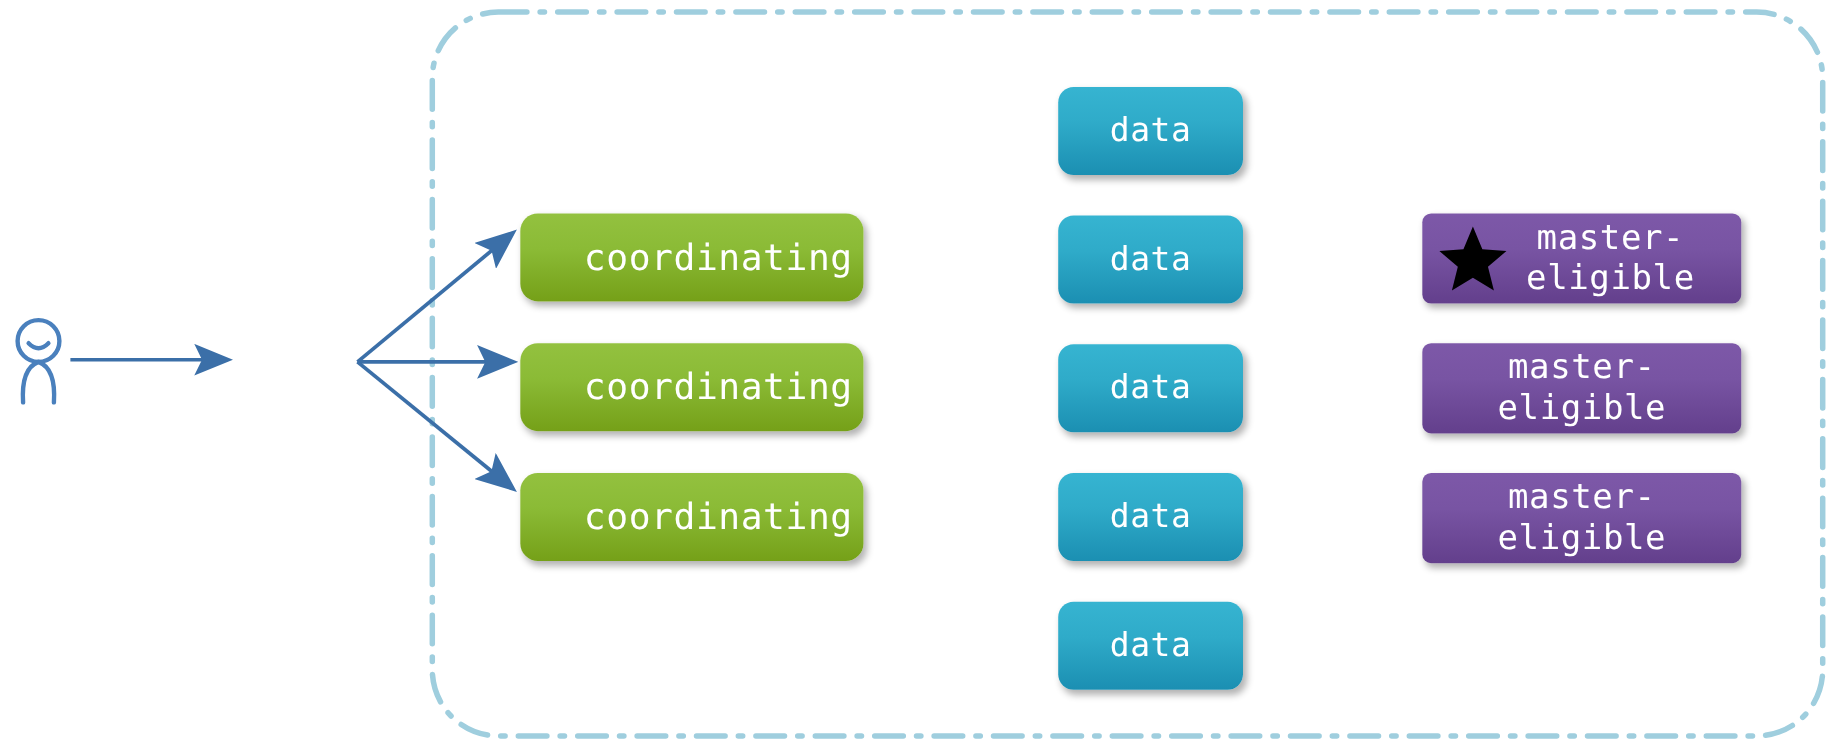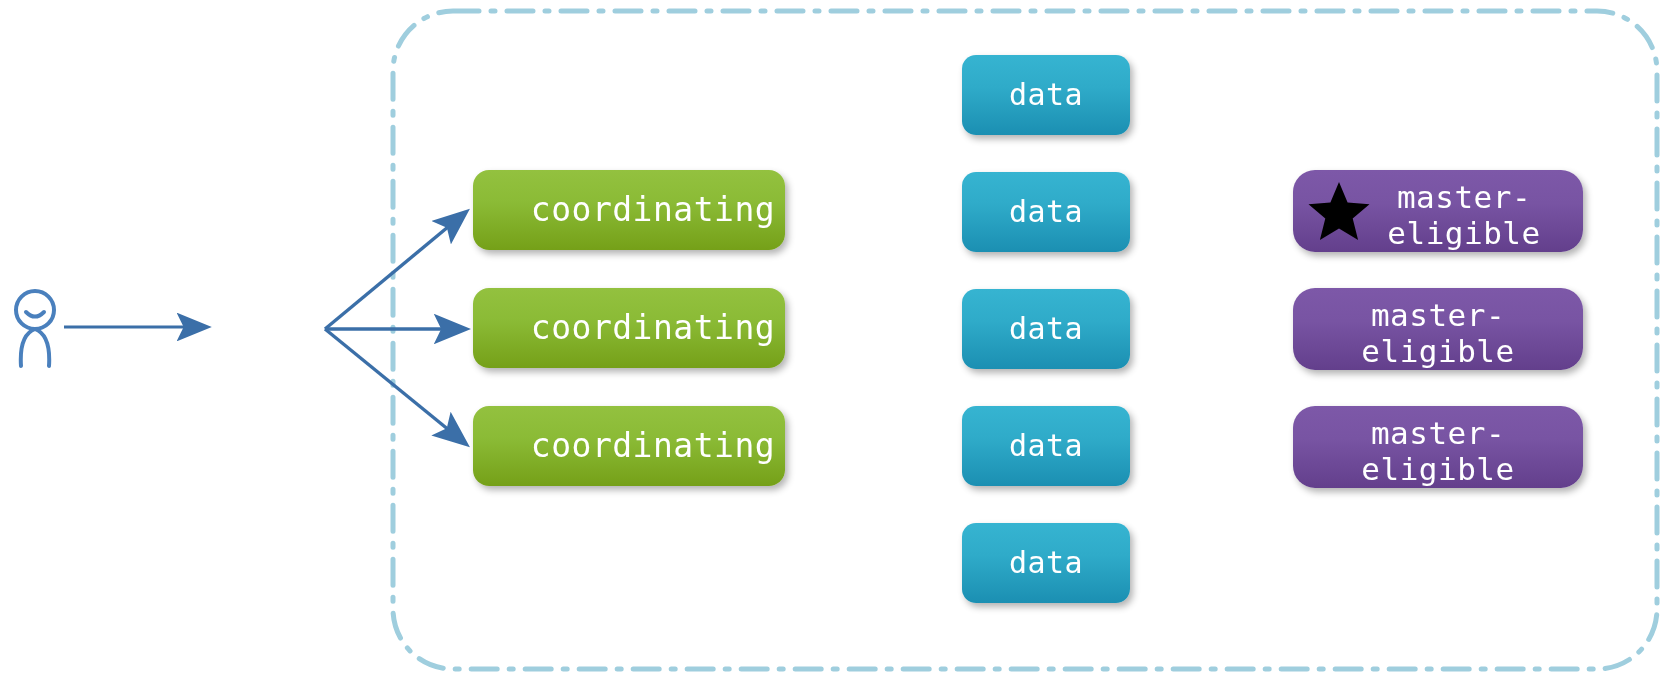--- a/index.html
+++ b/index.html
@@ -31,20 +31,21 @@
     display:flex;
     align-items:center;
     justify-content:center;
     color:#ffffff;
     font-family:"DejaVu Sans Mono","Liberation Mono",monospace;
     letter-spacing:0.5px;
     text-align:center;
     line-height:1.18;
     box-shadow:3px 4px 7px rgba(0,0,0,0.30);
     user-select:none;
+    margin-top:24px;
   }
 
   .node.lb{
     background:linear-gradient(180deg,#4282c8 0%,#3f7fc5 35%,#2f649f 100%);
     font-family:"Liberation Sans",sans-serif;
     font-size:36px;
     letter-spacing:1px;
     border-radius:16px;
   }
 
@@ -57,23 +58,22 @@
 
   .node.data{
     background:linear-gradient(180deg,#36b4d1 0%,#2fabc9 40%,#1b8fb2 100%);
     font-size:30px;
     border-radius:14px;
   }
 
   .node.master{
     background:linear-gradient(180deg,#7d58a8 0%,#7854a3 40%,#633f8c 100%);
     font-size:31px;
-    border-radius:22px;
+    border-radius:8px;
     position:absolute;
-    align-items:flex-end;
   }
   .master .label{
     display:block;
     width:100%;
     text-align:center;
   }
   .master.has-star .label{
     padding-left:52px;
     box-sizing:border-box;
   }

